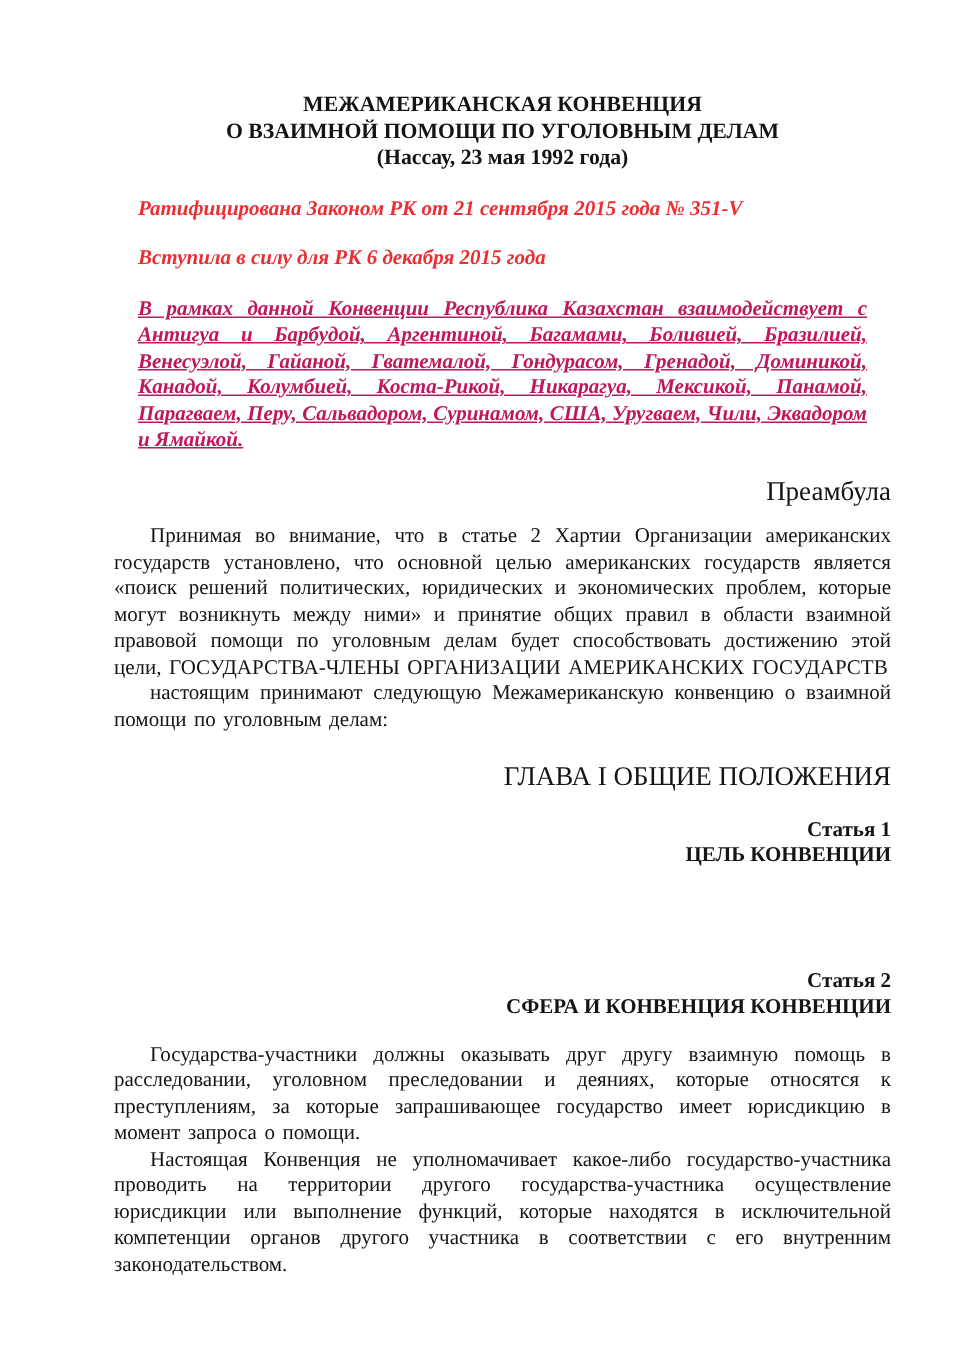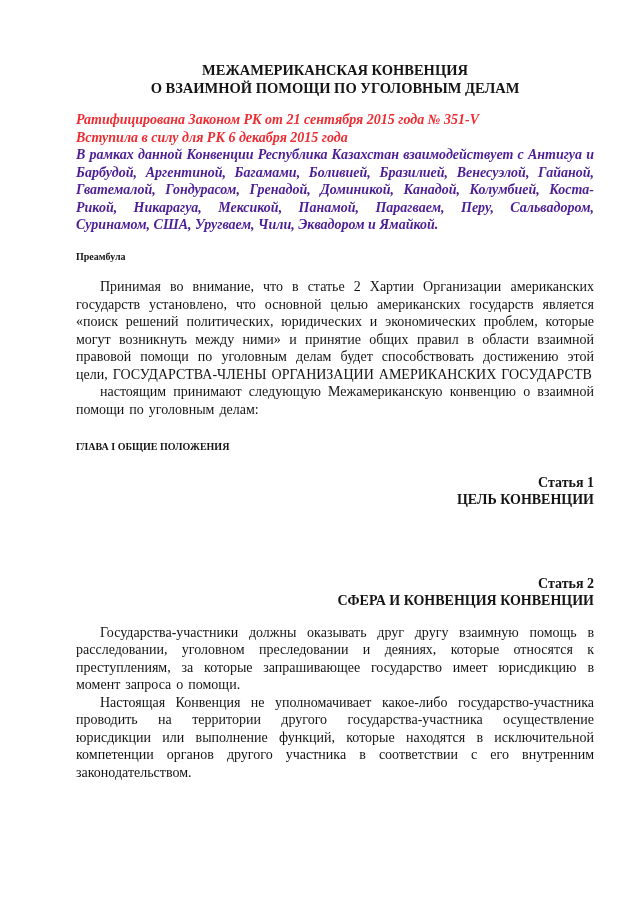--- a/index.html
+++ b/index.html
@@ -19,28 +19,28 @@
   }
   .title-block {
     text-align: center;
     font-weight: bold;
     font-size: 14.5px;
     margin: 0 0 14px 0;
   }
   .note {
     font-style: italic;
     font-weight: bold;
-    margin: 0;
+    margin: 16px;
   }
   .note-red { color: #ee2d33; }
-  .note-green { color: #4c1d95; text-align: justify; }
+  .note-green { color: #be185d; text-align: justify; text-decoration: underline; }
   .heading {
-    font-weight: bold;
-    text-align: left;
-    font-size: 10px;
+    font-weight: normal;
+    text-align: right;
+    font-size: 18px;
     margin: 14px 0 13px 0;
   }
   .chapter-heading { margin: 20px 0 18px 0; }
   .article-heading {
     font-weight: bold;
     text-align: right;
     margin: 18px 0 14px 0;
   }
   .article-heading.mt-lg { margin-top: 66px; }
   p.body-para {
@@ -51,20 +51,21 @@
   }
 </style>
 </head>
 <body>
 
 <div class="page">
 
   <header class="title-block">
     <div>МЕЖАМЕРИКАНСКАЯ КОНВЕНЦИЯ</div>
     <div>О ВЗАИМНОЙ ПОМОЩИ ПО УГОЛОВНЫМ ДЕЛАМ</div>
+    <div>(Нассау, 23 мая 1992 года)</div>
   </header>
 
   <p class="note note-red">Ратифицирована Законом РК от 21 сентября 2015 года № 351-V</p>
   <p class="note note-red">Вступила в силу для РК 6 декабря 2015 года</p>
   <p class="note note-green">В рамках данной Конвенции Республика Казахстан взаимодействует с Антигуа и Барбудой, Аргентиной, Багамами, Боливией, Бразилией, Венесуэлой, Гайаной, Гватемалой, Гондурасом, Гренадой, Доминикой, Канадой, Колумбией, Коста-Рикой, Никарагуа, Мексикой, Панамой, Парагваем, Перу, Сальвадором, Суринамом, США, Уругваем, Чили, Эквадором и Ямайкой.</p>
 
   <h2 class="heading">Преамбула</h2>
 
   <p class="body-para">Принимая во внимание, что в статье 2 Хартии Организации американских государств установлено, что основной целью американских государств является «поиск решений политических, юридических и экономических проблем, которые могут возникнуть между ними» и принятие общих правил в области взаимной правовой помощи по уголовным делам будет способствовать достижению этой цели, ГОСУДАРСТВА-ЧЛЕНЫ ОРГАНИЗАЦИИ АМЕРИКАНСКИХ ГОСУДАРСТВ</p>
   <p class="body-para">настоящим принимают следующую Межамериканскую конвенцию о взаимной помощи по уголовным делам:</p>

